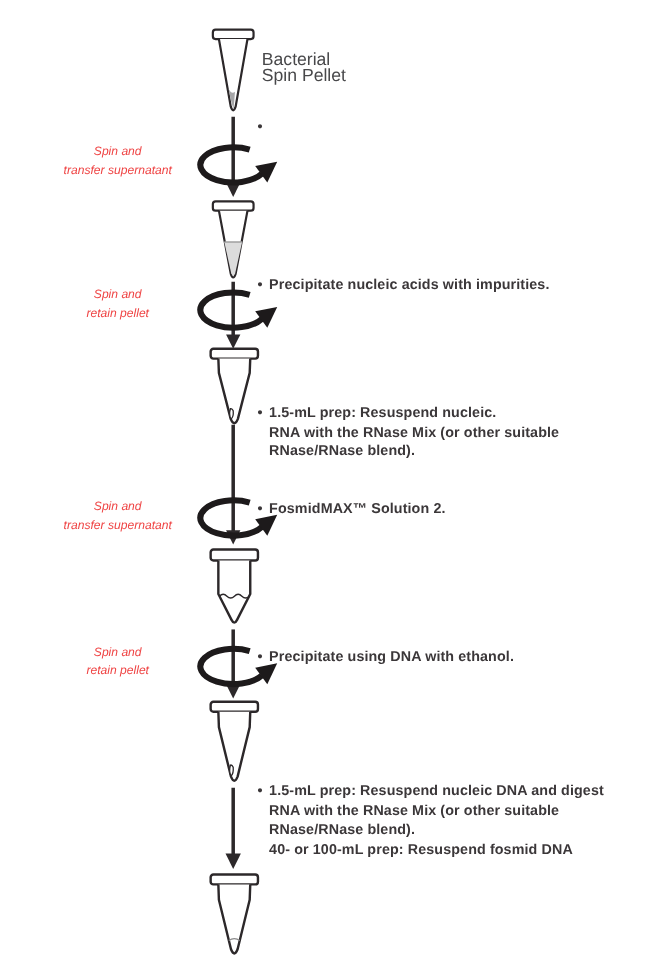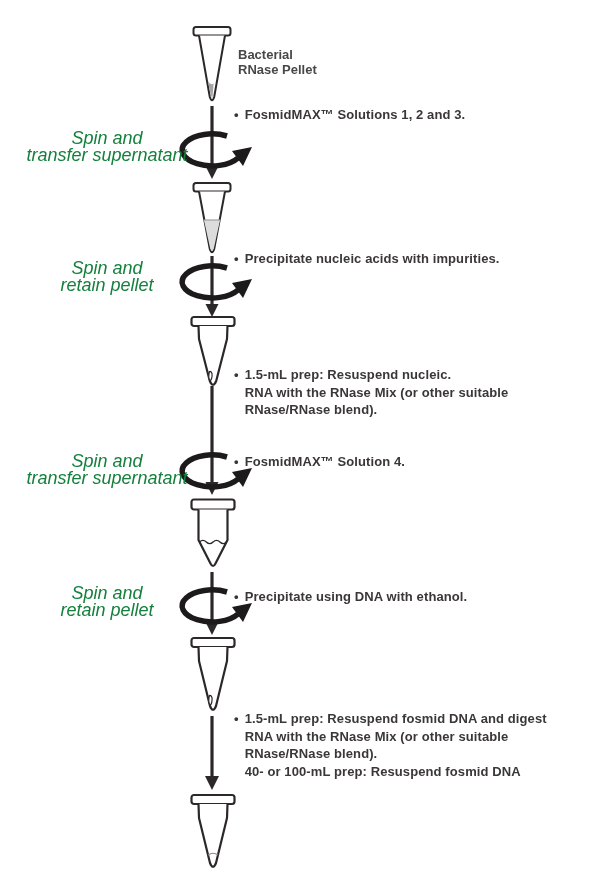--- a/index.html
+++ b/index.html
@@ -6,26 +6,26 @@
   html,body { background:#ffffff; }
   .page {
     position:relative; width:604px; height:875px; background:#ffffff;
     font-family:"Liberation Sans", sans-serif; overflow:hidden;
   }
   .abs { position:absolute; }
   svg { display:block; }
 
   .start-label {
     position:absolute; left:238px; top:47px;
-    font-size:13px; line-height:15px; color:#48484a; font-weight:700;
+    font-size:16px; line-height:15px; color:#48484a; font-weight:400;
   }
 
   .spin-label {
     position:absolute; left:12px; width:190px; text-align:center;
-    font-style:italic; font-size:18px; line-height:17px; color:#15803d;
+    font-style:italic; font-size:11px; line-height:17px; color:#ef4444;
   }
 
   .bullet-block {
     position:absolute; left:234px; display:flex; gap:6px;
     color:#3b3739; font-weight:bold; font-size:13px; line-height:17.5px;
     letter-spacing:0.1px;
   }
   .bullet-block .dot { flex:0 0 auto; }
   .em { }
   .em:empty { display:none; }
@@ -36,39 +36,38 @@
 <div class="page">
 
   <svg class="abs" style="left:189px; top:24px;" width="46" height="82" viewBox="0 0 46 82">
     <rect x="4.5" y="3" width="37" height="8.5" rx="2.5" fill="#fff" stroke="#2c282a" stroke-width="2"></rect>
     <path d="M10 11.5 L20.8 73 Q23 79.5 25.2 73 L36 11.5" fill="#fff" stroke="#2c282a" stroke-width="2" stroke-linejoin="round"></path>
     <path d="M18.8 57 Q21.5 71 23.3 75 Q24.2 66 24.6 59.5 Q21.5 62 18.8 57 Z" fill="#a5a5a7"></path>
   </svg>
 
   <div class="start-label">
     <div>Bacterial</div>
-    <div>RNase Pellet</div>
+    <div>Spin Pellet</div>
   </div>
 
   <svg class="abs" style="left:162px; top:106px;" width="100" height="76" viewBox="0 0 100 76">
     <line x1="50" y1="0" x2="50" y2="62" stroke="#2c282a" stroke-width="3.2"></line>
     <polygon points="43.5,60 56.5,60 50,73" fill="#2c282a"></polygon>
     <path d="M65 30 A30 16 0 1 0 76 52" fill="none" stroke="#1d1a1b" stroke-width="5.5"></path>
     <polygon points="70,45 81,60 90,41" fill="#1d1a1b"></polygon>
   </svg>
 
   <div class="spin-label" style="top:130px;">
     <div>Spin and</div>
     <div>transfer supernatant</div>
   </div>
 
   <div class="bullet-block" style="top:106px;">
     <span class="dot">•</span>
     <div>
-      <div><span>FosmidMAX™ Solutions 1, 2 and 3.</span></div>
     </div>
   </div>
 
   <svg class="abs" style="left:189px; top:180px;" width="46" height="78" viewBox="0 0 46 78">
     <rect x="4.5" y="3" width="37" height="8.5" rx="2.5" fill="#fff" stroke="#2c282a" stroke-width="2"></rect>
     <path d="M10 11.5 L20.8 69 Q23 75.5 25.2 69 L36 11.5" fill="#fff" stroke="#2c282a" stroke-width="2" stroke-linejoin="round"></path>
     <path d="M14.9 40 L31.1 40 L24.8 68.5 Q23 73 21.2 68.5 Z" fill="#dcdcdc"></path>
     <line x1="14.9" y1="40" x2="31.1" y2="40" stroke="#9f9f9f" stroke-width="1.2"></line>
   </svg>
 
@@ -114,21 +113,21 @@
   </svg>
 
   <div class="spin-label" style="top:453px;">
     <div>Spin and</div>
     <div>transfer supernatant</div>
   </div>
 
   <div class="bullet-block" style="top:453px;">
     <span class="dot">•</span>
     <div>
-      <div><span>FosmidMAX™ Solution 4.</span></div>
+      <div><span>FosmidMAX™ Solution 2.</span></div>
     </div>
   </div>
 
   <svg class="abs" style="left:188px; top:497px;" width="50" height="74" viewBox="0 0 50 74">
     <rect x="3.5" y="2.5" width="43" height="10" rx="2.5" fill="#fff" stroke="#2c282a" stroke-width="2.2"></rect>
     <path d="M10.5 12.5 L10.5 43 L22.5 66.5 Q25 71.5 27.5 66.5 L39.5 43 L39.5 12.5" fill="#fff" stroke="#2c282a" stroke-width="2.2" stroke-linejoin="round"></path>
     <path d="M11.5 45 q3.4 -3.4 6.8 0 t6.8 0 t6.8 0 t6.8 0" fill="none" stroke="#2c282a" stroke-width="1.3"></path>
   </svg>
 
   <svg class="abs" style="left:162px; top:572px;" width="100" height="66" viewBox="0 0 100 66">
@@ -152,21 +151,21 @@
 
   <svg class="abs" style="left:188px; top:635px;" width="50" height="80" viewBox="0 0 50 80">
     <rect x="3.5" y="3" width="43" height="9" rx="2.5" fill="#fff" stroke="#2c282a" stroke-width="2.2"></rect>
     <path d="M10.5 12 L11 26 L22 71 Q25 78.5 28 71 L39 26 L39.5 12" fill="#fff" stroke="#2c282a" stroke-width="2.2" stroke-linejoin="round"></path>
     <path d="M21.5 60.5 Q19.8 66 22 70.5 Q24.5 68.5 24 62.5 Q23 60 21.5 60.5 Z" fill="#fff" stroke="#2c282a" stroke-width="1.2"></path>
   </svg>
 
   <div class="bullet-block" style="top:710px;">
     <span class="dot">•</span>
     <div>
-      <div><span class="em">1.5-mL prep:</span><span> Resuspend fosmid DNA and digest</span></div>
+      <div><span class="em">1.5-mL prep:</span><span> Resuspend nucleic DNA and digest</span></div>
       <div><span>RNA with the RNase Mix (or other suitable</span></div>
       <div><span>RNase/RNase blend).</span></div>
       <div><span class="em">40- or 100-mL prep:</span><span> Resuspend fosmid DNA</span></div>
     </div>
   </div>
 
   <svg class="abs" style="left:162px; top:716px;" width="100" height="76" viewBox="0 0 100 76">
     <line x1="50" y1="0" x2="50" y2="62" stroke="#2c282a" stroke-width="3.2"></line>
     <polygon points="43,60 57,60 50,74" fill="#2c282a"></polygon>
   </svg>

